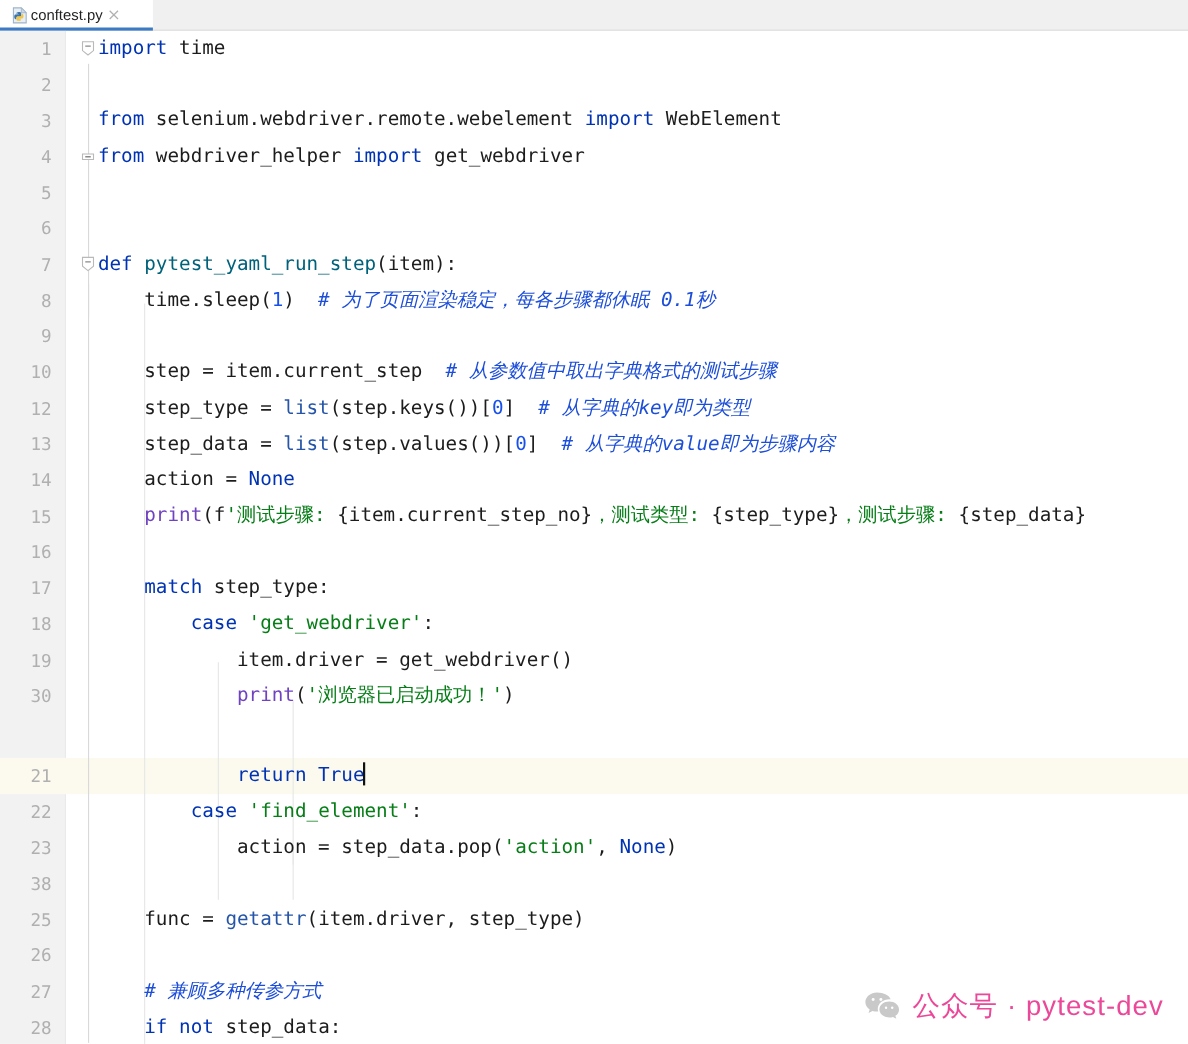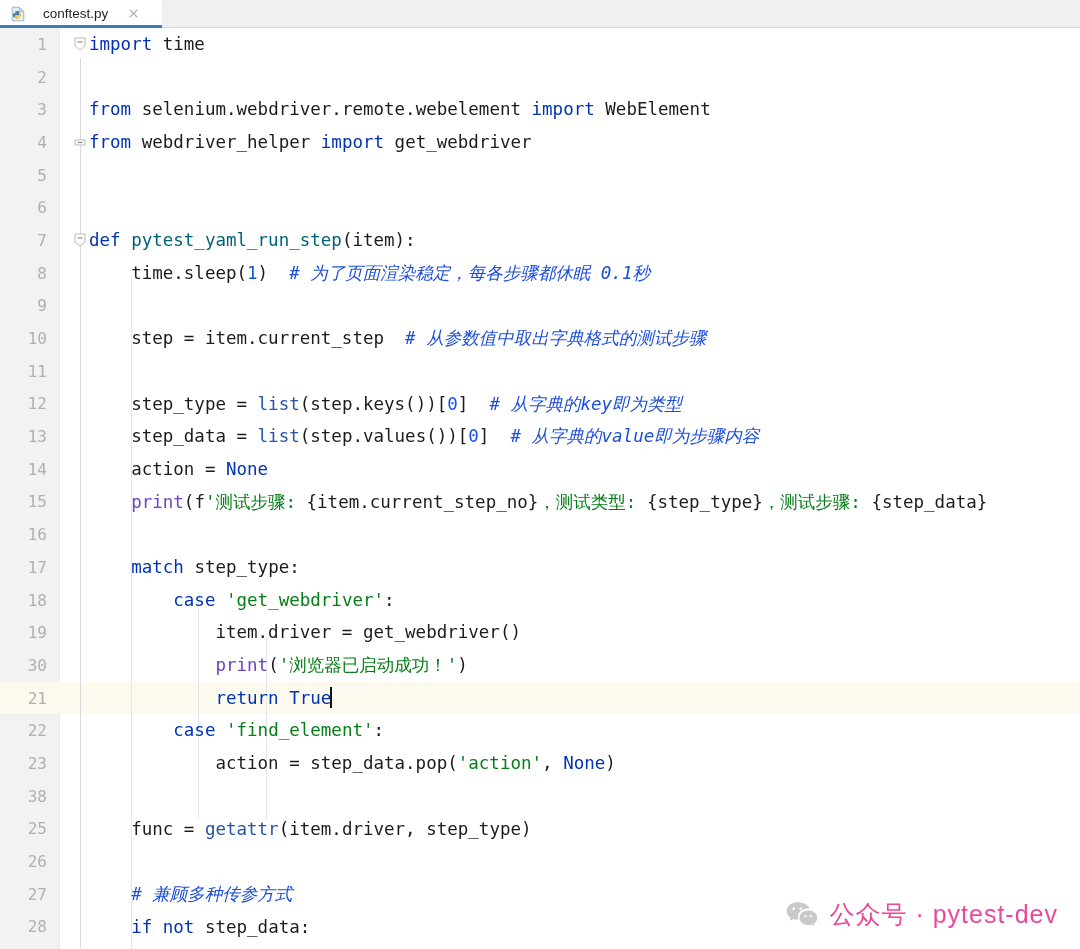--- a/index.html
+++ b/index.html
@@ -16,21 +16,21 @@
     position: relative;
     height: 28px;
     background: #f0f0f0;
     border-bottom: 1px solid #d6d6d6;
     display: flex;
     align-items: stretch;
   }
   .tab {
     display: flex;
     align-items: center;
-    gap: 17px;
+    gap: 2px;
     padding: 0 22px 0 10px;
     background: #ffffff;
     position: relative;
     min-width: 139px;
     cursor: default;
   }
   .tab.active::after {
     content: "";
     position: absolute;
     left: 0; right: 0; bottom: -1px;
@@ -65,21 +65,21 @@
     background: #f2f2f2;
     border-right: 1px solid #eaeaea;
   }
 
   .line {
     position: relative;
     height: 32.7px;
     display: flex;
     align-items: center;
   }
-  .line.current { background: #fcfaee; }
+  .line.current { background: #fcfaee; margin-top: 40px; }
   .line.current .gutter { background: #fcfaee; }
 
   .gutter {
     width: 60px;
     flex: none;
     text-align: right;
     padding-right: 13px;
     font-family: "DejaVu Sans Mono", "Liberation Mono", monospace;
     font-size: 16px;
     color: #b0b0b0;
@@ -248,24 +248,20 @@
     <div class="line">
       <div class="gutter">9</div>
       <div class="code"> </div>
     </div>
 
     <div class="line">
       <div class="gutter">10</div>
       <div class="code"><span class="plain">    step = item.current_step  </span><span class="cmt"># 从参数值中取出字典格式的测试步骤</span></div>
     </div>
 
-    <div class="line">
-      <div class="gutter">11</div>
-      <div class="code"> </div>
-    </div>
 
     <div class="line">
       <div class="gutter">12</div>
       <div class="code"><span class="plain">    step_type = </span><span class="call">list</span><span class="plain">(step.keys())[</span><span class="num">0</span><span class="plain">]  </span><span class="cmt"># 从字典的key即为类型</span></div>
     </div>
 
     <div class="line">
       <div class="gutter">13</div>
       <div class="code"><span class="plain">    step_data = </span><span class="call">list</span><span class="plain">(step.values())[</span><span class="num">0</span><span class="plain">]  </span><span class="cmt"># 从字典的value即为步骤内容</span></div>
     </div>

